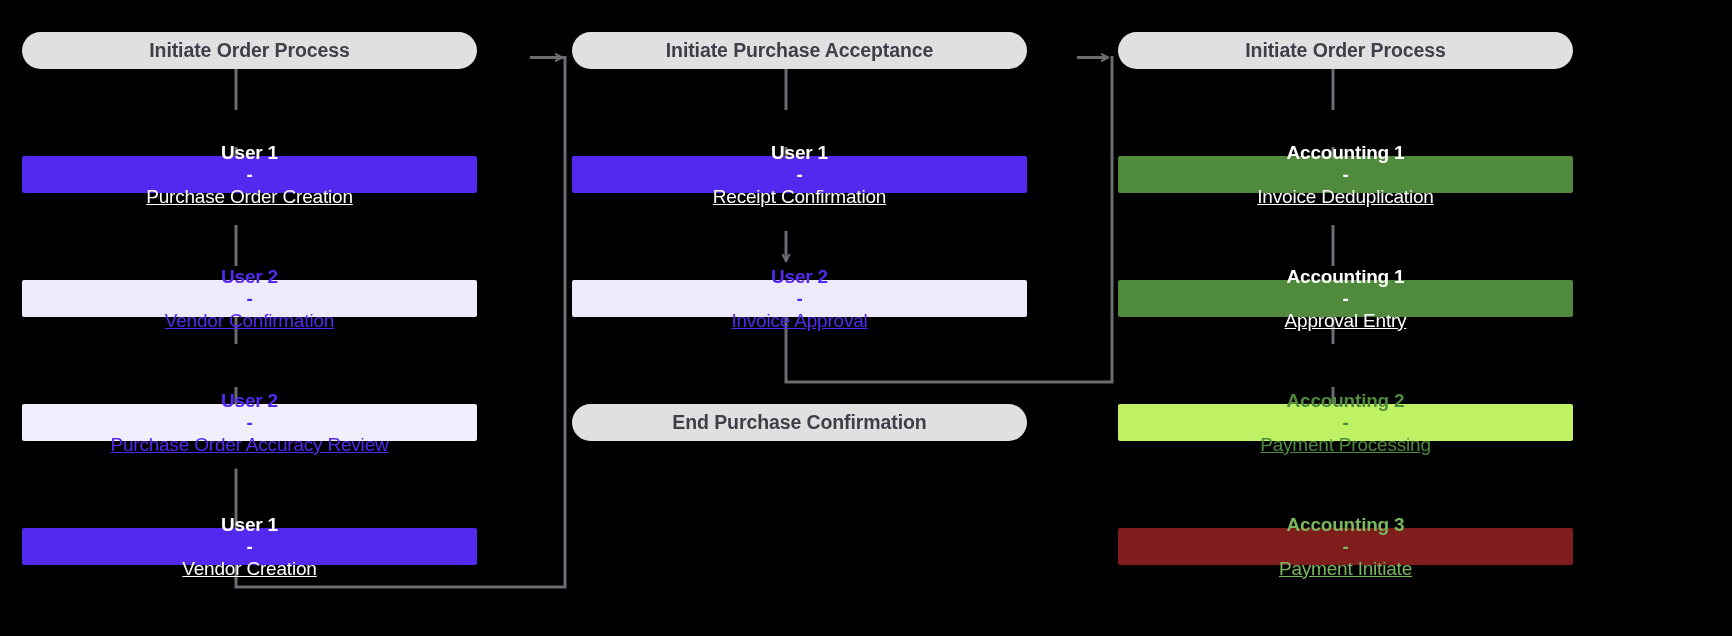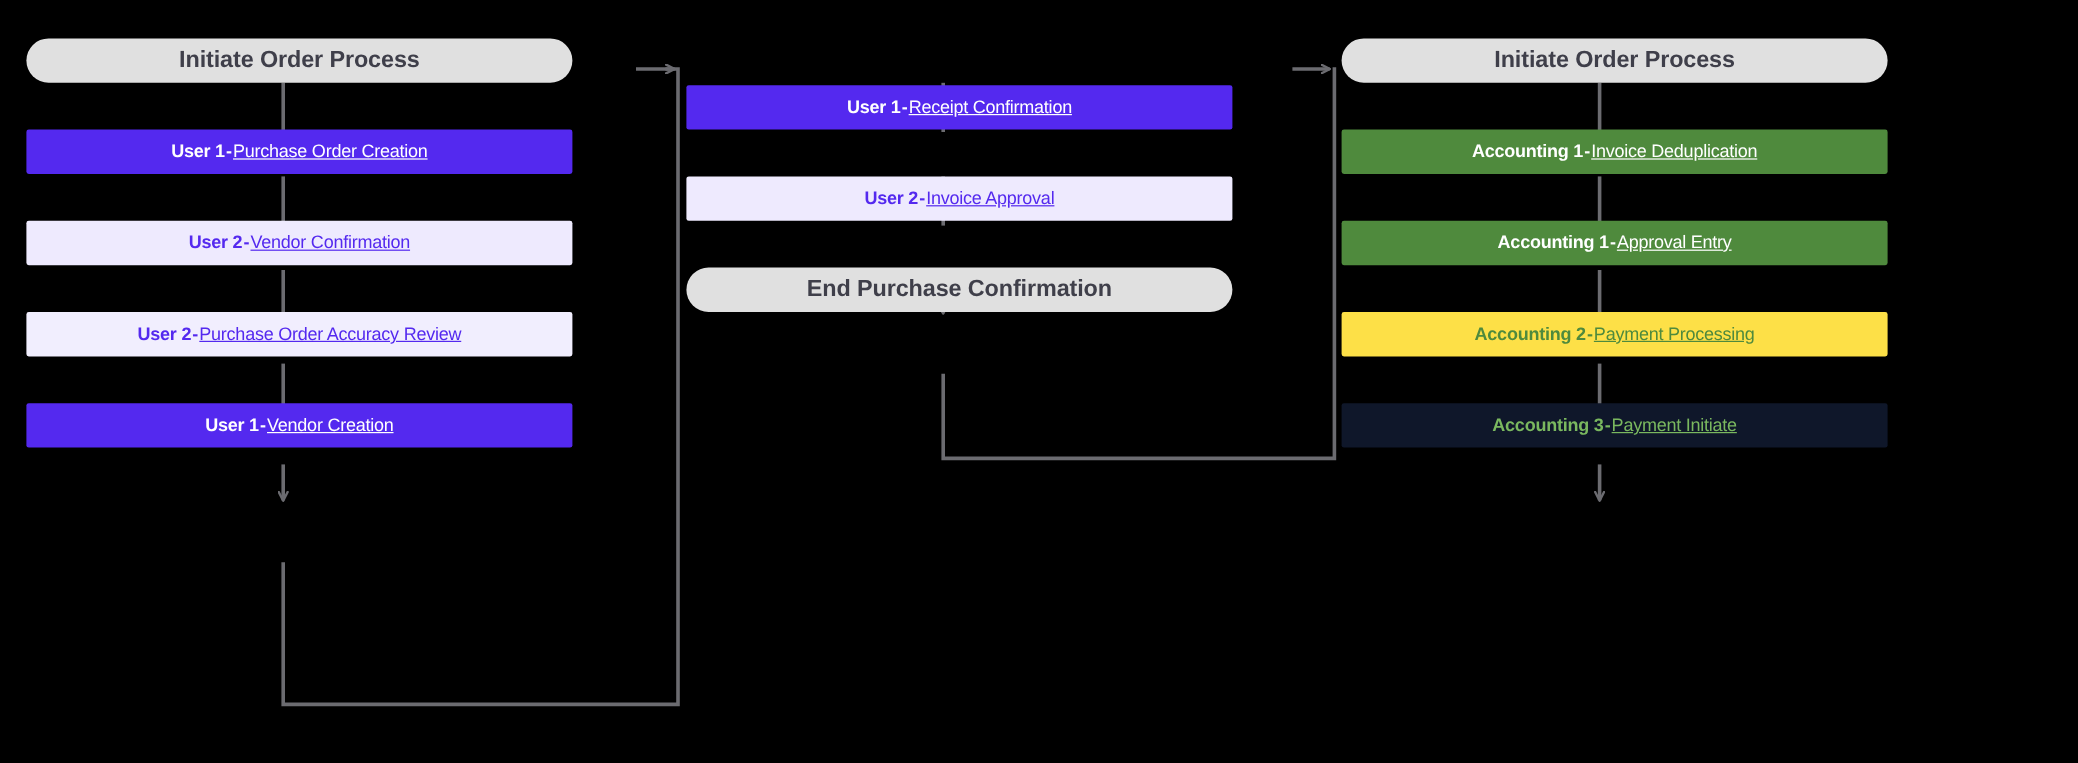--- a/index.html
+++ b/index.html
@@ -33,20 +33,21 @@
     height: 636px;
     z-index: 1;
     pointer-events: none;
   }
 
   .column {
     position: absolute;
     z-index: 2;
     display: flex;
     flex-direction: column;
+    gap: 24px;
   }
 
   .col-1 { left: 22px;   top: 32px;  width: 455px; }
   .col-2 { left: 572px;  top: 32px;  width: 455px; }
   .col-3 { left: 1118px; top: 32px;  width: 455px; }
 
   .node {
     box-sizing: border-box;
     width: 100%;
     display: flex;
@@ -64,22 +65,23 @@
     color: #3f3f4a;
     font-size: 19.5px;
     font-weight: bold;
     letter-spacing: -0.1px;
   }
 
   
   .node.step {
     height: 37px;
     border-radius: 2px;
-    font-size: 15px;
+    font-size: 19px;
     letter-spacing: -0.2px;
+    flex-direction: column;
   }
   .node.step .actor {
     font-weight: bold;
   }
   .node.step .dash {
     font-weight: bold;
     padding: 0 1px;
   }
   .node.step .task {
     font-weight: normal;
@@ -88,22 +90,22 @@
 
   
   .tone-p1 { background: #5429ef; color: #ffffff; }
   .tone-p2 { background: #eeeafe; color: #5429ef; }
   .tone-p3 { background: #f1eefe; color: #5429ef; }
   .tone-p4 { background: #5429ef; color: #ffffff; }
 
   
   .tone-g1 { background: #4f8a3d; color: #ffffff; }
   .tone-g2 { background: #4f8a3d; color: #ffffff; }
-  .tone-g3 { background: #fde047; color: #4f8a3d; }
-  .tone-g4 { background: #0f172a; color: #7ab85f; }
+  .tone-g3 { background: #bef264; color: #4f8a3d; }
+  .tone-g4 { background: #7f1d1d; color: #7ab85f; }
 
   
   .gap-header { height: 39px; }
   .gap-step   { height: 39px; }
   .gap-end    { height: 39px; }
 
   .spacer { width: 100%; }
 </style>
 </head>
 <body>
@@ -174,20 +176,21 @@
     <div class="node step tone-p4">
       <span class="actor">User 1</span>
         <span class="dash"> - </span>
         <span class="task">Vendor Creation</span>
     </div>
     <div class="spacer gap-end"></div>
 
   </div>
 
   <div class="column col-2">
+    <div class="node terminal">Initiate Purchase Acceptance</div>
     <div class="spacer gap-header"></div>
 
     <div class="node step tone-p1">
       <span class="actor">User 1</span>
         <span class="dash"> - </span>
         <span class="task">Receipt Confirmation</span>
     </div>
     <div class="spacer gap-step"></div>
 
     <div class="node step tone-p2">

